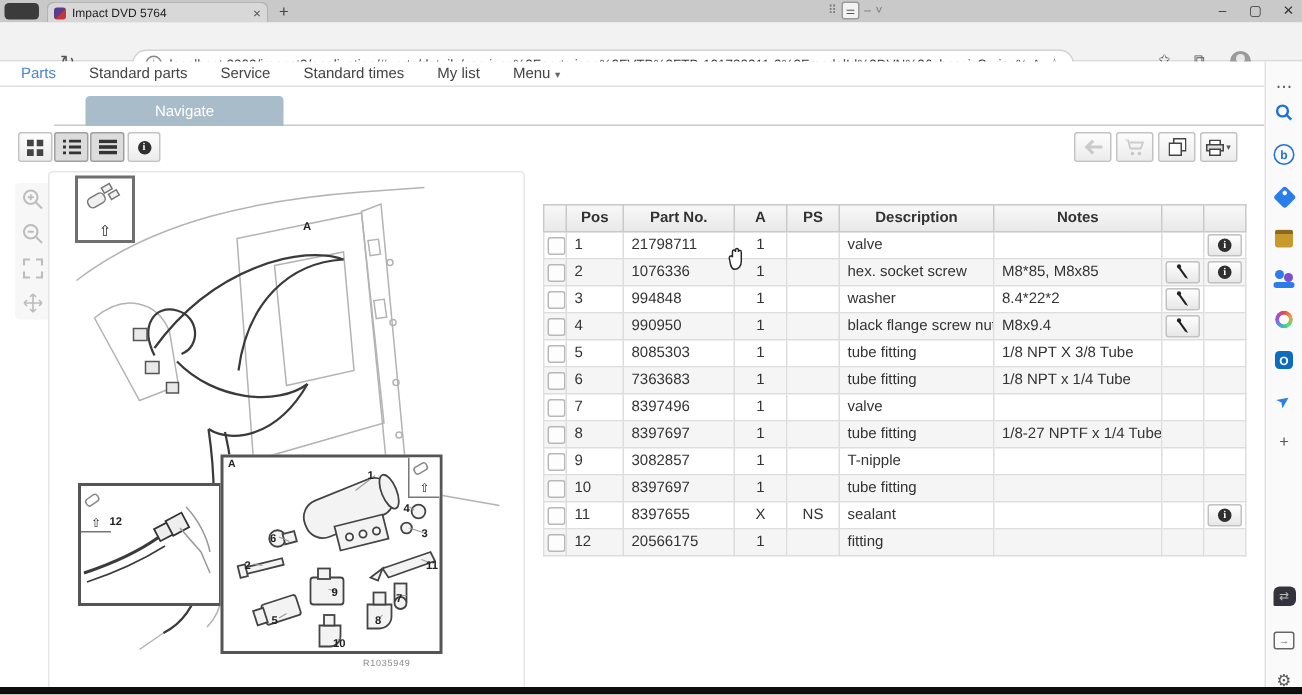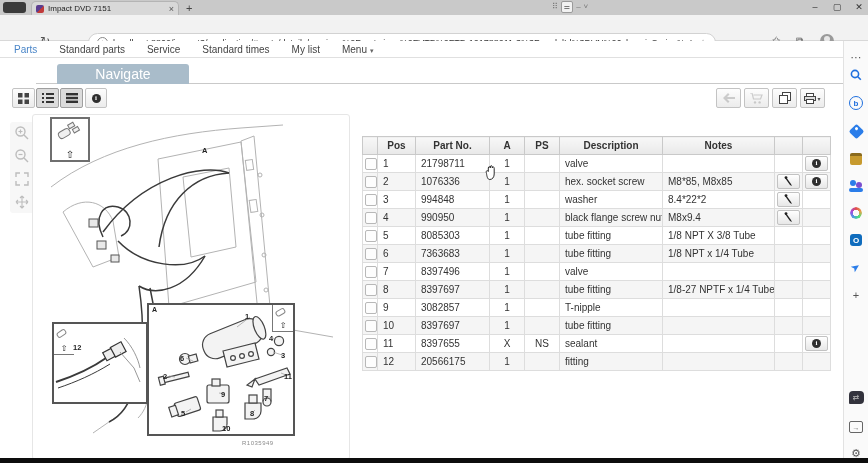--- a/index.html
+++ b/index.html
@@ -36,21 +36,21 @@
   #appnav{left:0;top:41px;width:843px;height:17px;background:#fff;border-bottom:1px solid #e0e0e0;box-sizing:border-box;
       display:flex;align-items:center;gap:22px;padding-left:14px;font-size:10px}
   #appnav .item{color:#444;white-space:nowrap}
   #appnav .item.active{color:#4a86c8}
   #appnav .caret{font-size:7px;color:#666;margin-left:3px}
 
   
   #tabsrow{left:0;top:58px;width:843px;height:26px;background:#fff}
   #tabsrow .baseline{position:absolute;left:36px;right:0;bottom:0;border-bottom:1px solid #c9c9c9}
   #tab-navigate{left:57px;top:6px;width:132px;height:20px;background:#a9bcca;color:#fff;border-radius:3px 3px 0 0;
-      font-size:14px;display:flex;align-items:center;justify-content:center}
+      font-size:10px;display:flex;align-items:center;justify-content:center}
   #tab-details{left:203px;top:4px;width:104px;height:22px;background:#fff;border:1px solid #c9c9c9;border-bottom:none;
       border-radius:3px 3px 0 0;font-size:10px;color:#333;display:flex;align-items:center;justify-content:center;z-index:2;box-sizing:border-box}
 
   
   #toolbar{left:0;top:84px;width:843px;height:28px;background:#fff}
   .tbtn{height:20px;border:1px solid #c3c3c3;border-radius:2px;background:linear-gradient(#fdfdfd,#ececec);
       display:inline-flex;align-items:center;justify-content:center;box-sizing:border-box}
   .tbtn.pressed{background:#dcdcdc;border-color:#9f9f9f}
   #view-group{left:12px;top:4px;display:flex;gap:1px}
   #view-group .tbtn{width:23px}
@@ -104,21 +104,21 @@
   #bottombar{left:0;top:458px;width:868px;height:5px;background:#0d0d0d}
   #cursor{left:482px;top:164px;z-index:9}
 </style>
 </head>
 <body>
 
 <div id="titlebar" class="abs">
   <div id="tab-actions" class="abs"></div>
   <div id="browser-tab" class="abs">
     <span id="favicon"></span>
-    <span class="tab-title">Impact DVD 7151</span>
+    <span class="tab-title">Impact DVD 5764</span>
     <span class="tab-close">×</span>
   </div>
   <span id="newtab-btn" class="abs">+</span>
   <div id="overlay-ctrl" class="abs">
     <span>⠿</span>
     <span id="overlay-box">⚌</span>
     <span>–</span>
     <span>˅</span>
   </div>
   <span class="winbtn abs" style="left:806px">–</span>

